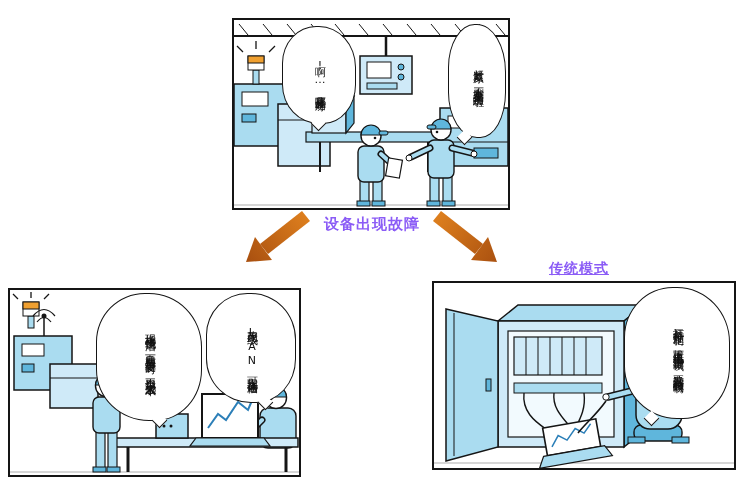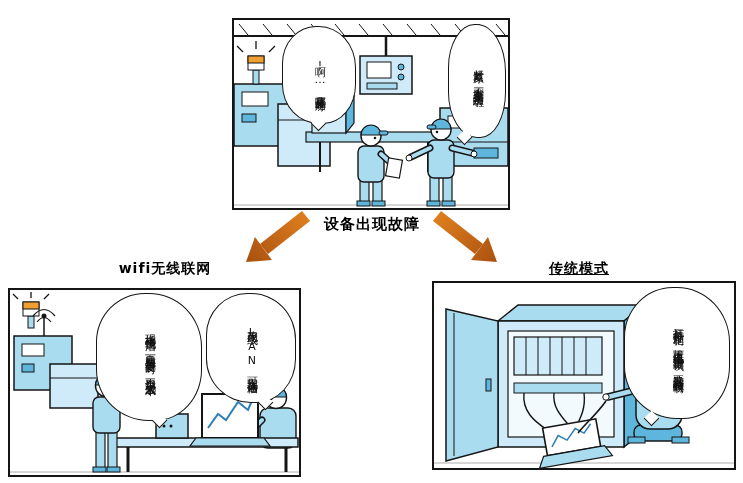--- a/index.html
+++ b/index.html
@@ -21,21 +21,21 @@
     position:absolute; width:11px; height:11px; background:#fff;
     transform:rotate(45deg); bottom:-6px;
     border-right:1.6px solid #151515; border-bottom:1.6px solid #151515;
   }
   .vtext {
     writing-mode:vertical-rl; text-orientation:upright;
     font-size:11px; line-height:1.35; letter-spacing:1px;
     color:#111; max-height:100%;
   }
 
-  .label { position:absolute; font-weight:bold; color:#000000; text-align:center; letter-spacing:1px; }
+  .label { position:absolute; font-weight:bold; color:#8b5cf6; text-align:center; letter-spacing:1px; }
 
   .arrows { position:absolute; left:0; top:0; pointer-events:none; }
 
   
   .ol   { stroke:var(--outline,#151515); }
   .f-b1 { fill:var(--comic-blue,#aadcf0); }
   .f-b2 { fill:var(--comic-blue-light,#cfeaf8); }
   .f-b3 { fill:var(--comic-blue-dark,#5fb6dc); }
   .f-w  { fill:#fff; }
 </style>
@@ -152,21 +152,20 @@
     <g>
       <line x1="306" y1="216" x2="264" y2="249" stroke="url(#agl)" stroke-width="13"></line>
       <polygon points="246,262 255,237 272,260" fill="url(#agl)"></polygon>
     </g>
     <g>
       <line x1="437" y1="216" x2="479" y2="249" stroke="url(#agr)" stroke-width="13"></line>
       <polygon points="497,262 488,237 471,260" fill="url(#agr)"></polygon>
     </g>
   </svg>
 
-  <div class="label" style="left:95px;top:260px;width:140px;font-size:14px;">wifi无线联网</div>
   <div class="label" style="left:519px;top:260px;width:120px;font-size:14px;text-decoration:underline;">传统模式</div>
 
   <div class="panel" style="left:8px;top:288px;width:293px;height:189px;">
     <svg viewBox="0 0 289 185" width="289" height="185">
       <line x1="0" y1="182" x2="289" y2="182" stroke="#c8c8c8" stroke-width="1.5"></line>
       <g>
         <rect x="18" y="26" width="6" height="12" class="f-b1 ol" stroke-width="1"></rect>
         <rect x="13" y="12" width="16" height="14" class="f-w ol" stroke-width="1"></rect>
         <rect x="13" y="12" width="16" height="7" fill="var(--alarm-orange,#f0a030)" class="ol" stroke-width="1"></rect>
         <path d="M8 9 L3 4 M21 8 L21 2 M34 9 L39 4" class="ol" stroke-width="1.3" fill="none"></path>

